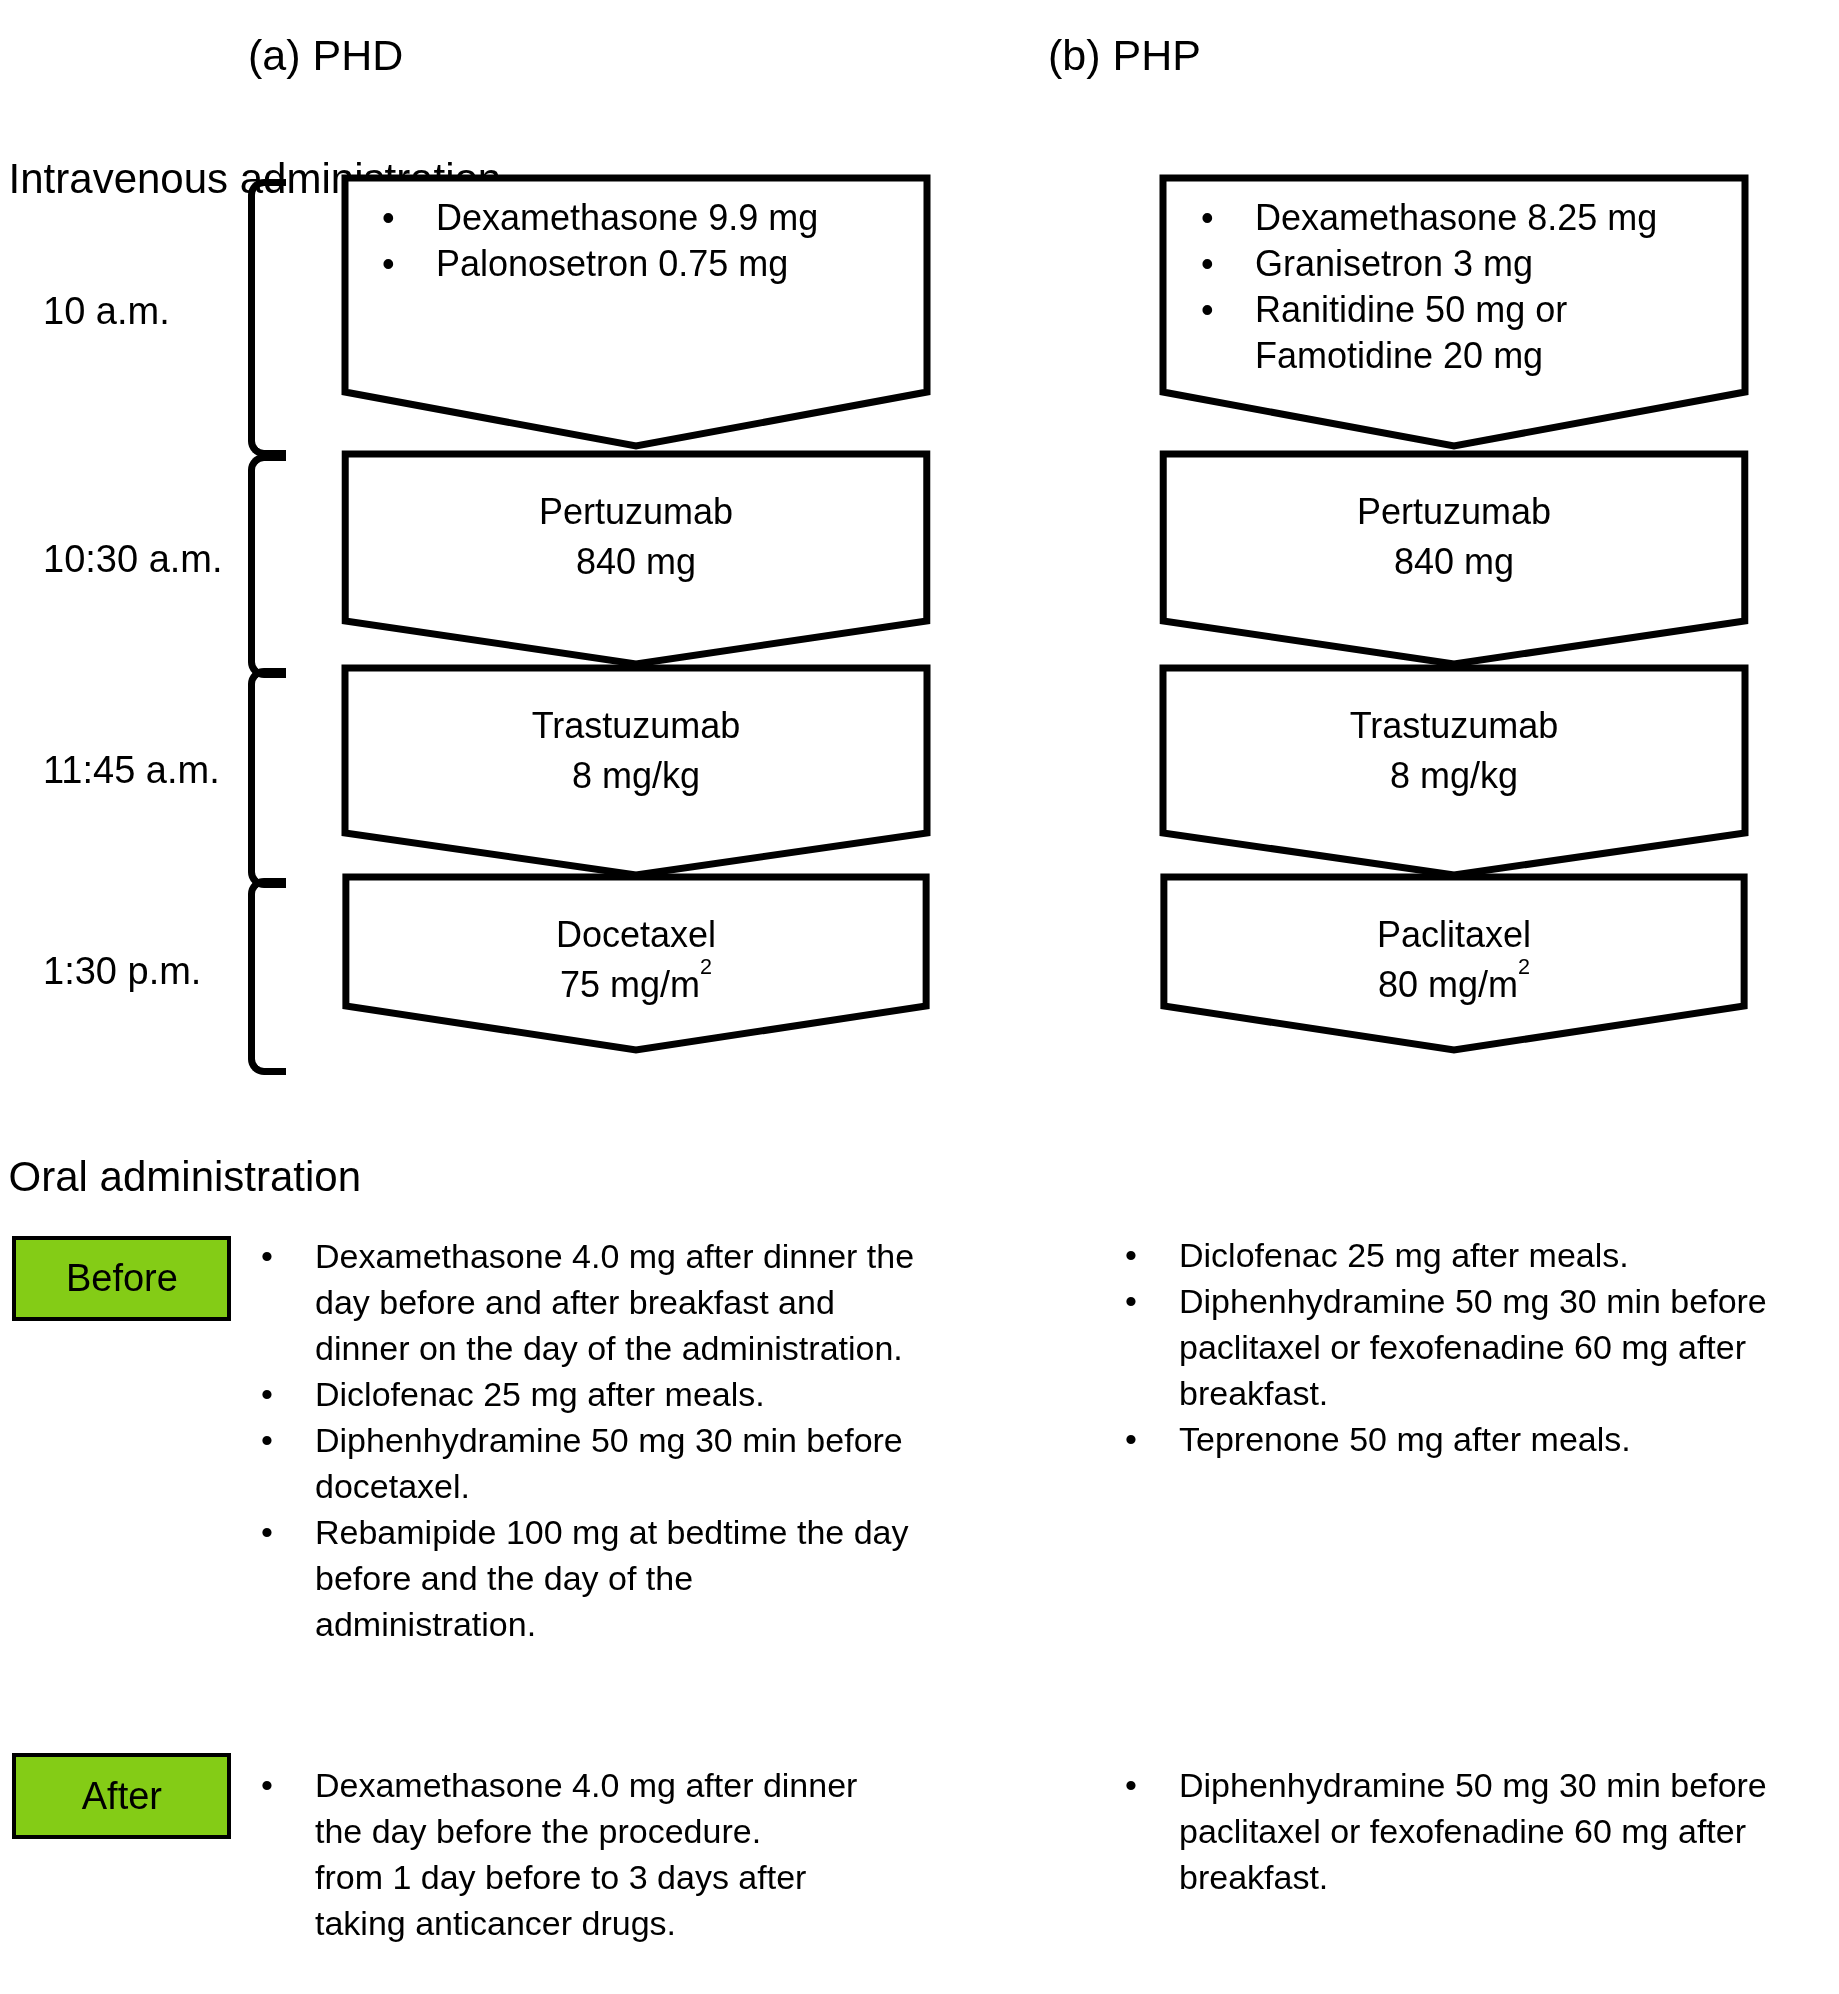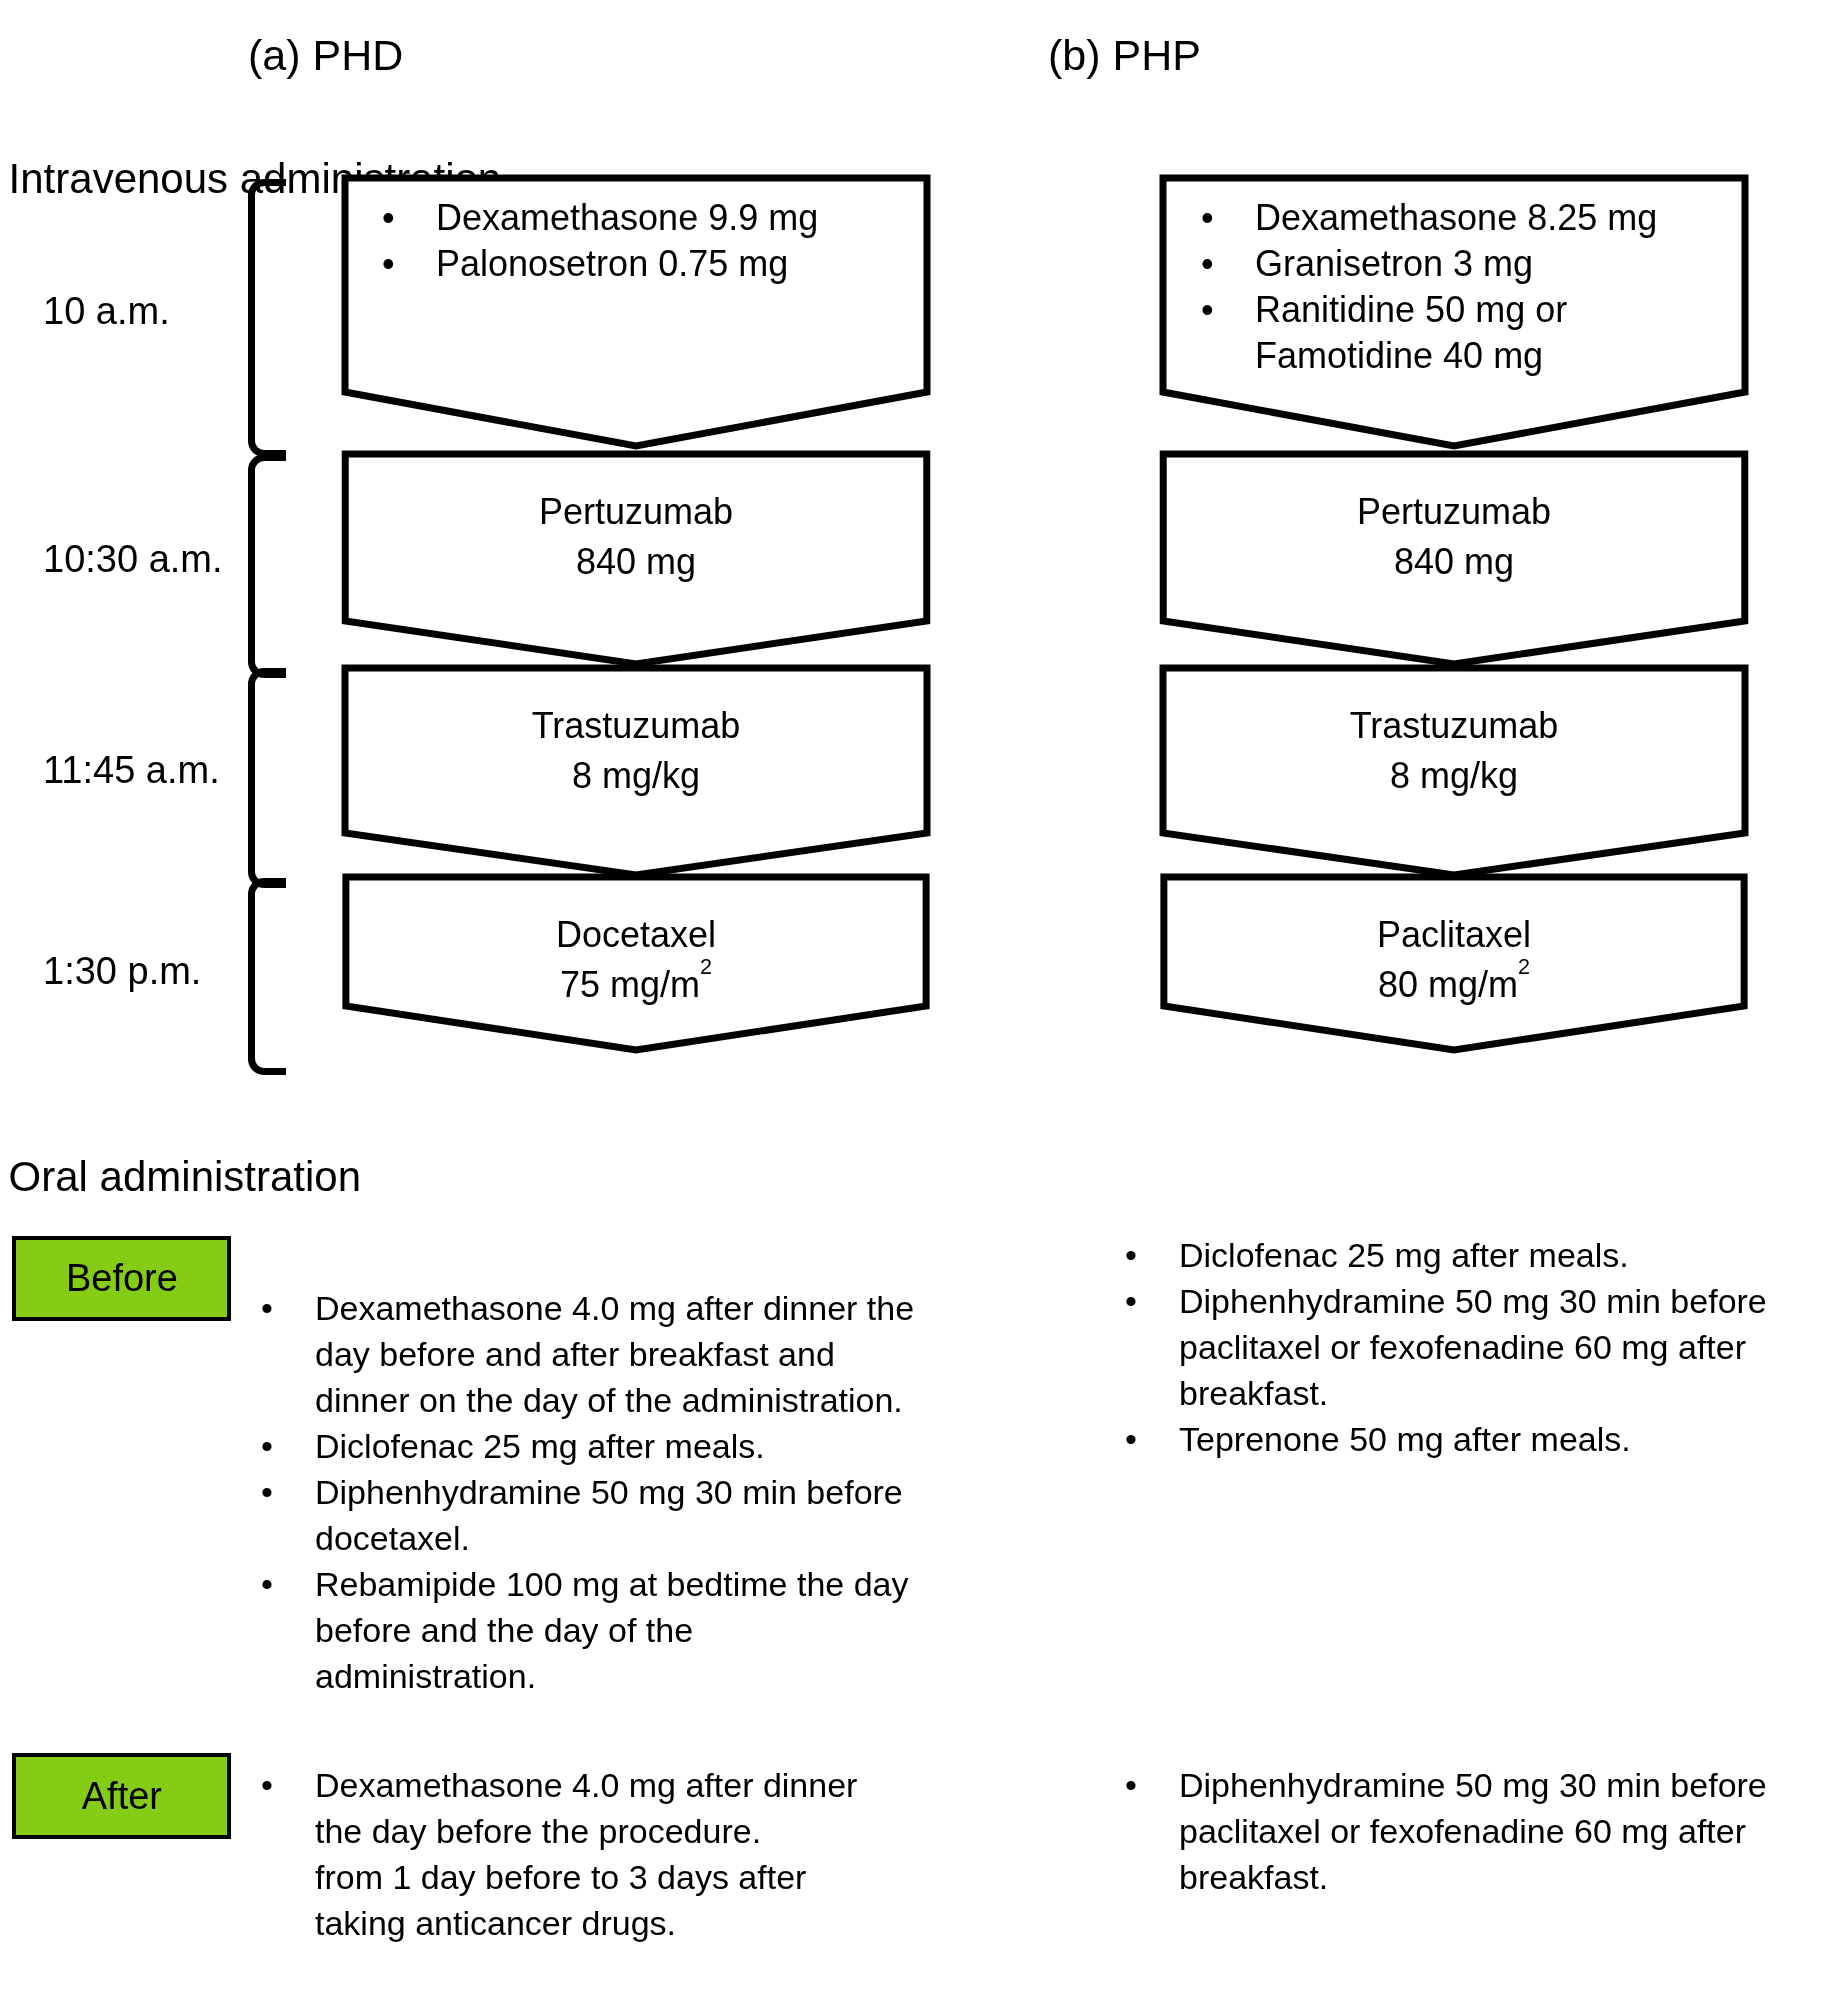--- a/index.html
+++ b/index.html
@@ -74,21 +74,21 @@
 
   <div class="pm" style="left:436px;top:195px;">
     <div class="ln li">Dexamethasone 9.9 mg</div>
     <div class="ln li">Palonosetron 0.75 mg</div>
   </div>
 
   <div class="pm" style="left:1255px;top:195px;">
     <div class="ln li">Dexamethasone 8.25 mg</div>
     <div class="ln li">Granisetron 3 mg</div>
     <div class="ln li">Ranitidine 50 mg or</div>
-    <div class="ln">Famotidine 40 mg</div>
+    <div class="ln">Famotidine 20 mg</div>
   </div>
 
   <div class="drug" style="left:345px;top:487px;">
     <div class="ln">Pertuzumab</div>
     <div class="ln">840 mg</div>
   </div>
   <div class="drug" style="left:345px;top:701px;">
     <div class="ln">Trastuzumab</div>
     <div class="ln">8 mg/kg</div>
   </div>
@@ -112,21 +112,21 @@
 
   <div class="abs sec" style="left:8.6px;top:1148px;">Oral administration</div>
 
   <div class="obox" style="top:1236px;height:85px;">
     <span>Before</span>
   </div>
   <div class="obox" style="top:1753px;height:86px;">
     <span>After</span>
   </div>
 
-  <div class="olist" style="left:315px;top:1285px;">
+  <div class="olist" style="left:315px;top:1233px;">
     <div class="ln li">Dexamethasone 4.0 mg after dinner the</div>
     <div class="ln">day before and after breakfast and</div>
     <div class="ln">dinner on the day of the administration.</div>
     <div class="ln li">Diclofenac 25 mg after meals.</div>
     <div class="ln li">Diphenhydramine 50 mg 30 min before</div>
     <div class="ln">docetaxel.</div>
     <div class="ln li">Rebamipide 100 mg at bedtime the day</div>
     <div class="ln">before and the day of the</div>
     <div class="ln">administration.</div>
   </div>

